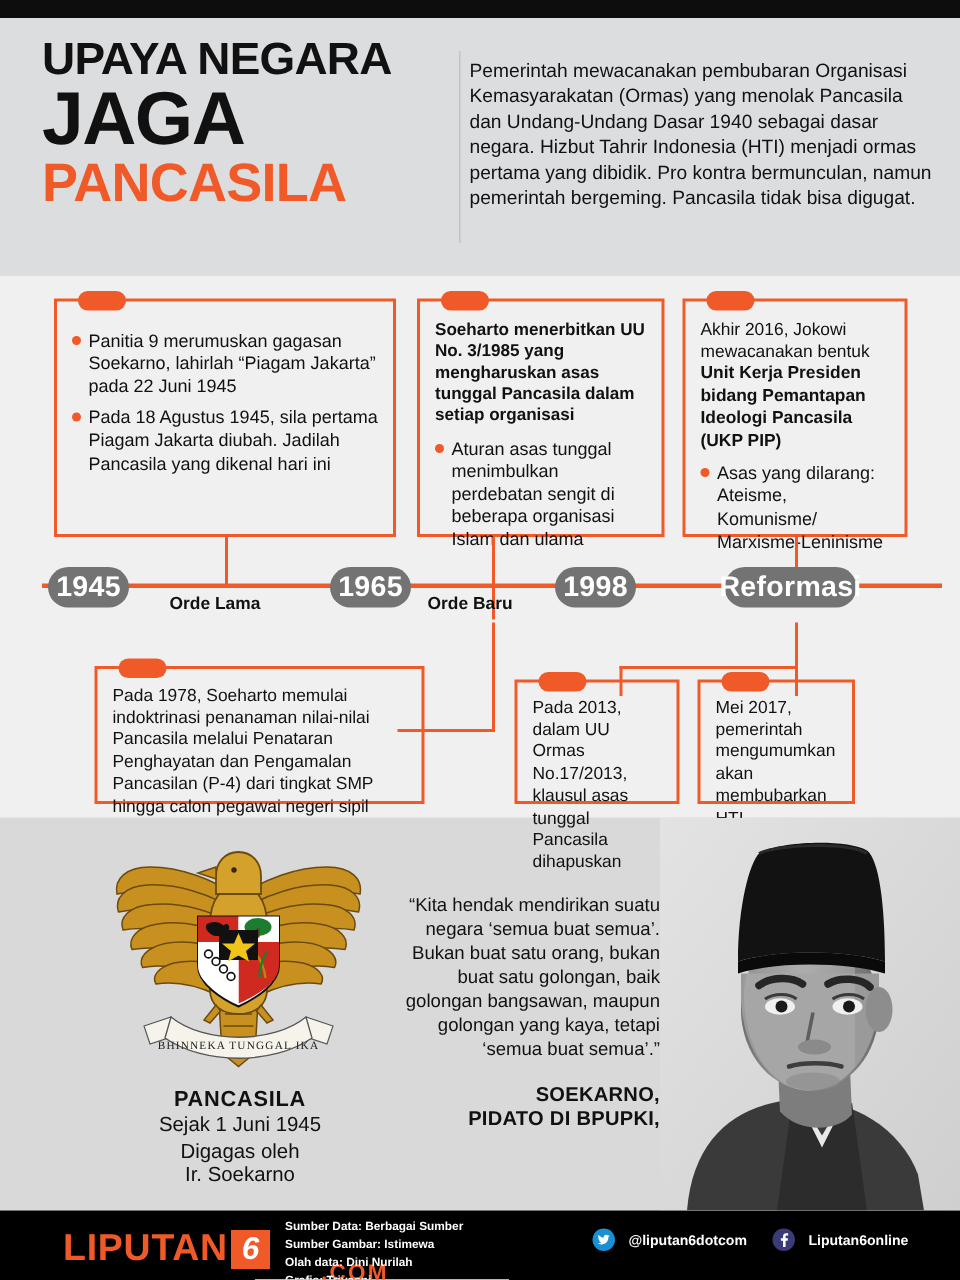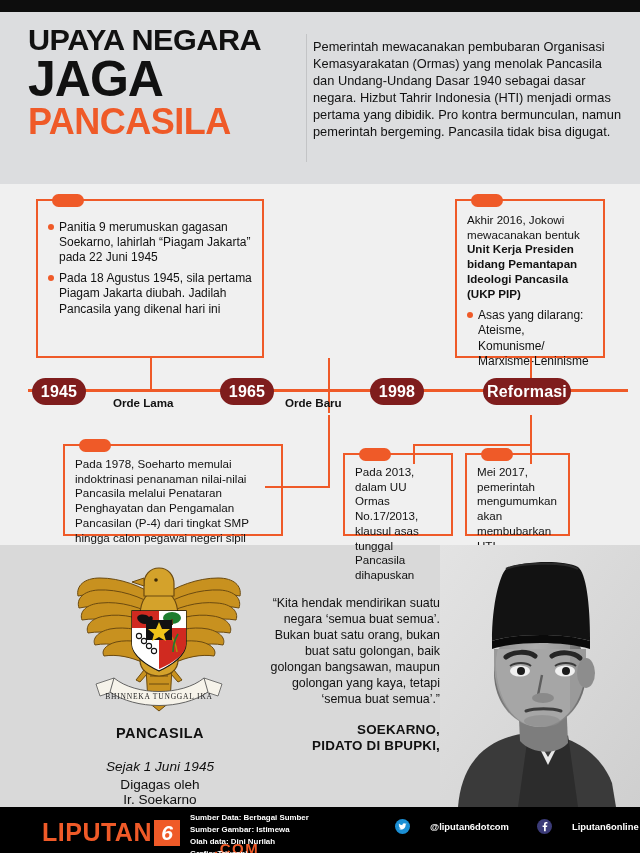--- a/index.html
+++ b/index.html
@@ -44,31 +44,31 @@
   ul.bul li { position:relative; padding-left:11px; font-size:12px;
               line-height:1.26; color:#111; margin-bottom:6px; }
   ul.bul li::before { content:""; position:absolute; left:0; top:4px;
               width:6px; height:6px; border-radius:50%; background:#ef5a28; }
 
   
   .ln { position:absolute; background:#ef5a28; }
 
   
   .axis { position:absolute; left:28px; top:389px; width:600px; height:3px; background:#ef5a28; }
-  .pill { position:absolute; height:27px; background:#7f1d1d; border-radius:14px;
-          color:#fff; font-weight:bold; font-size:16px; display:flex;
+  .pill { position:absolute; height:27px; background:#737373; border-radius:14px;
+          color:#fff; font-weight:bold; font-size:19px; display:flex;
           align-items:center; justify-content:center; letter-spacing:0.2px; }
   .era { position:absolute; font-size:11.6px; font-weight:bold; color:#111; }
 
   
   .emblem { position:absolute; left:74px; top:556px; width:170px; height:165px; }
   .pancasila-cap { position:absolute; left:55px; top:725px; width:210px;
                    text-align:center; color:#111; }
   .pancasila-cap .l1 { font-size:14.5px; font-weight:bold; letter-spacing:0.5px; }
-  .pancasila-cap .l2 { font-size:13.6px; margin-top:18px;font-style:italic; }
+  .pancasila-cap .l2 { font-size:13.6px; margin-top:1px; }
   .pancasila-cap .l3 { font-size:13.6px; margin-top:3px; }
   .pancasila-cap .l4 { font-size:13.6px; }
 
   .quote { position:absolute; left:268px; top:595px; width:172px;
            text-align:right; font-size:12.4px; line-height:1.29; color:#111; }
   .quote-attr { position:absolute; left:268px; top:722px; width:172px;
            text-align:right; font-size:13.4px; line-height:1.2;
            font-weight:bold; color:#111; letter-spacing:0.2px; }
 
   .photo { position:absolute; left:440px; top:545px; width:200px; height:262px;
@@ -80,21 +80,21 @@
                 font-family:"Liberation Sans", sans-serif; }
   .logo .six { width:26px; height:26px; background:#ef5a28; color:#fff;
                font-size:21px; font-weight:bold; font-style:italic;
                display:flex; align-items:center; justify-content:center;
                margin-left:2px; }
   .logo .dotcom { position:absolute; left:172px; top:22px; font-size:15px;
                font-weight:bold; color:#ef5a28; letter-spacing:1.5px; }
   .credits { position:absolute; left:190px; top:812px; color:#fff;
              font-size:7.9px; font-weight:bold; line-height:1.5; }
   .socials { position:absolute; left:395px; top:819px; display:flex;
-             align-items:center; gap:20px; }
+             align-items:center; gap:9px; }
   .socials .sname { color:#fff; font-size:9.4px; font-weight:bold; }
   .sicon { width:15px; height:15px; border-radius:50%; display:flex;
            align-items:center; justify-content:center; }
   .sicon.tw { background:#1b8fd4; }
   .sicon.fb { background:#3b3b78; }
   .sicon svg { display:block; }
 </style>
 </head>
 <body>
 
@@ -117,20 +117,29 @@
   <div class="card" style="left:36px; top:199px; width:228px; height:159px;">
     <div class="tab"></div>
     <div class="card-inner">
       <ul class="bul">
         <li>Panitia 9 merumuskan gagasan Soekarno, lahirlah “Piagam Jakarta” pada 22 Juni 1945</li>
         <li>Pada 18 Agustus 1945, sila pertama Piagam Jakarta diubah. Jadilah Pancasila yang dikenal hari ini</li>
       </ul>
     </div>
   </div>
 
+  <div class="card" style="left:278px; top:199px; width:165px; height:159px;">
+    <div class="tab"></div>
+    <div class="card-inner">
+      <h3>Soeharto menerbitkan UU No. 3/1985 yang mengharuskan asas tunggal Pancasila dalam setiap organisasi</h3>
+      <ul class="bul">
+        <li>Aturan asas tunggal menimbulkan perdebatan sengit di beberapa organisasi Islam dan ulama</li>
+      </ul>
+    </div>
+  </div>
 
   <div class="card" style="left:455px; top:199px; width:150px; height:159px;">
     <div class="tab"></div>
     <div class="card-inner">
       <p class="plain"><span>Akhir 2016, Jokowi mewacanakan bentuk </span><b>Unit Kerja Presiden bidang Pemantapan Ideologi Pancasila (UKP PIP)</b></p>
       <ul class="bul">
         <li>Asas yang dilarang: Ateisme, Komunisme/ Marxisme-Leninisme</li>
       </ul>
     </div>
   </div>

